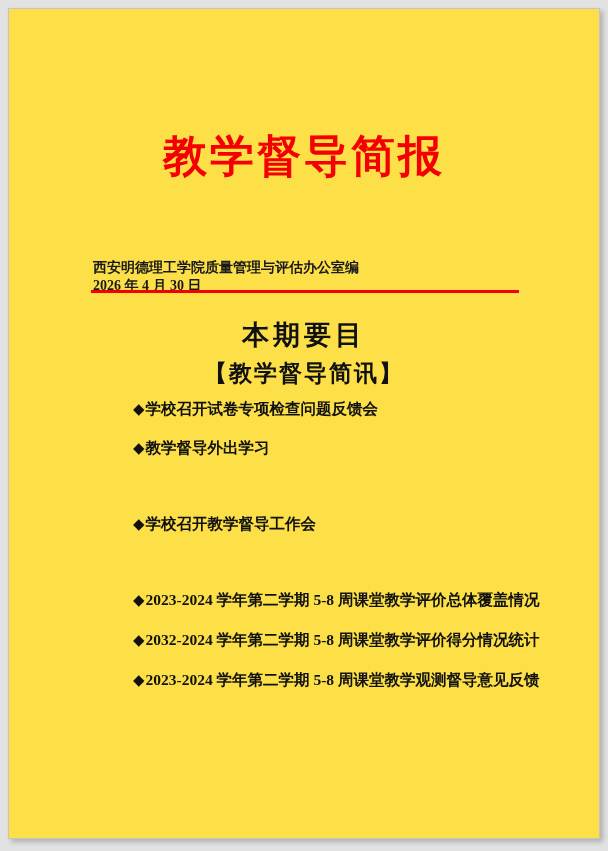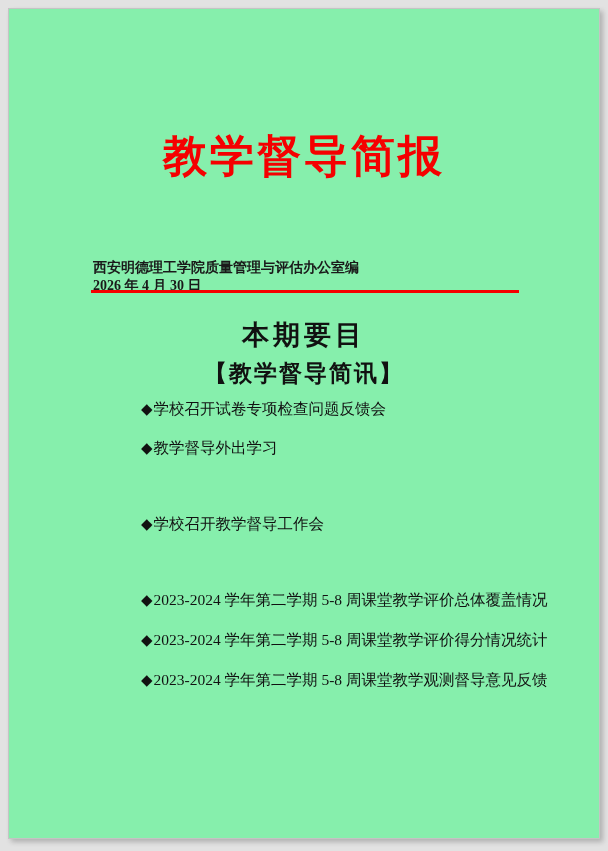--- a/index.html
+++ b/index.html
@@ -10,21 +10,21 @@
     background: #e2e2e2;
     overflow: hidden;
     font-family: "Liberation Serif", "DejaVu Serif", serif;
   }
   .sheet {
     position: absolute;
     left: 8px;
     top: 8px;
     width: 592px;
     height: 831px;
-    background: #86efac;
+    background: #fde047;
     border: 1px solid #c4c4c4;
     box-shadow: 3px 3px 5px rgba(0,0,0,0.22);
     box-sizing: border-box;
   }
   .abs { position: absolute; left: 0; width: 100%; }
   .doc-title {
     top: 122px;
     text-align: center;
     font-size: 44px;
     line-height: 1.2;
@@ -73,23 +73,23 @@
     text-align: center;
     font-size: 23px;
     font-weight: bold;
     color: #111;
     letter-spacing: 2px;
   }
   .sec1-header { top: 349px; }
   .sec2-header { top: 541px; }
   .toc-item {
     position: absolute;
-    left: 132px;
+    left: 124px;
     font-size: 15.5px;
-    font-weight: 400;
+    font-weight: 700;
     color: #111;
     white-space: nowrap;
     text-align: right;
   }
   .bullet {
     display: inline-block;
     margin-right: 1px;
     font-size: 15px;
   }
   .i1-0 { top: 390px; }
@@ -127,19 +127,19 @@
   </div>
   <div class="toc-item i1-3">
     <span class="bullet">◆</span><span>学校召开教学督导工作会</span>
   </div>
 
 
   <div class="toc-item i2-0">
     <span class="bullet">◆</span><span>2023-2024 学年第二学期 5-8 周课堂教学评价总体覆盖情况</span>
   </div>
   <div class="toc-item i2-1">
-    <span class="bullet">◆</span><span>2023-2024 学年第二学期 5-8 周课堂教学评价得分情况统计</span>
+    <span class="bullet">◆</span><span>2032-2024 学年第二学期 5-8 周课堂教学评价得分情况统计</span>
   </div>
   <div class="toc-item i2-2">
     <span class="bullet">◆</span><span>2023-2024 学年第二学期 5-8 周课堂教学观测督导意见反馈</span>
   </div>
 
 </div>
 
 </body></html>

